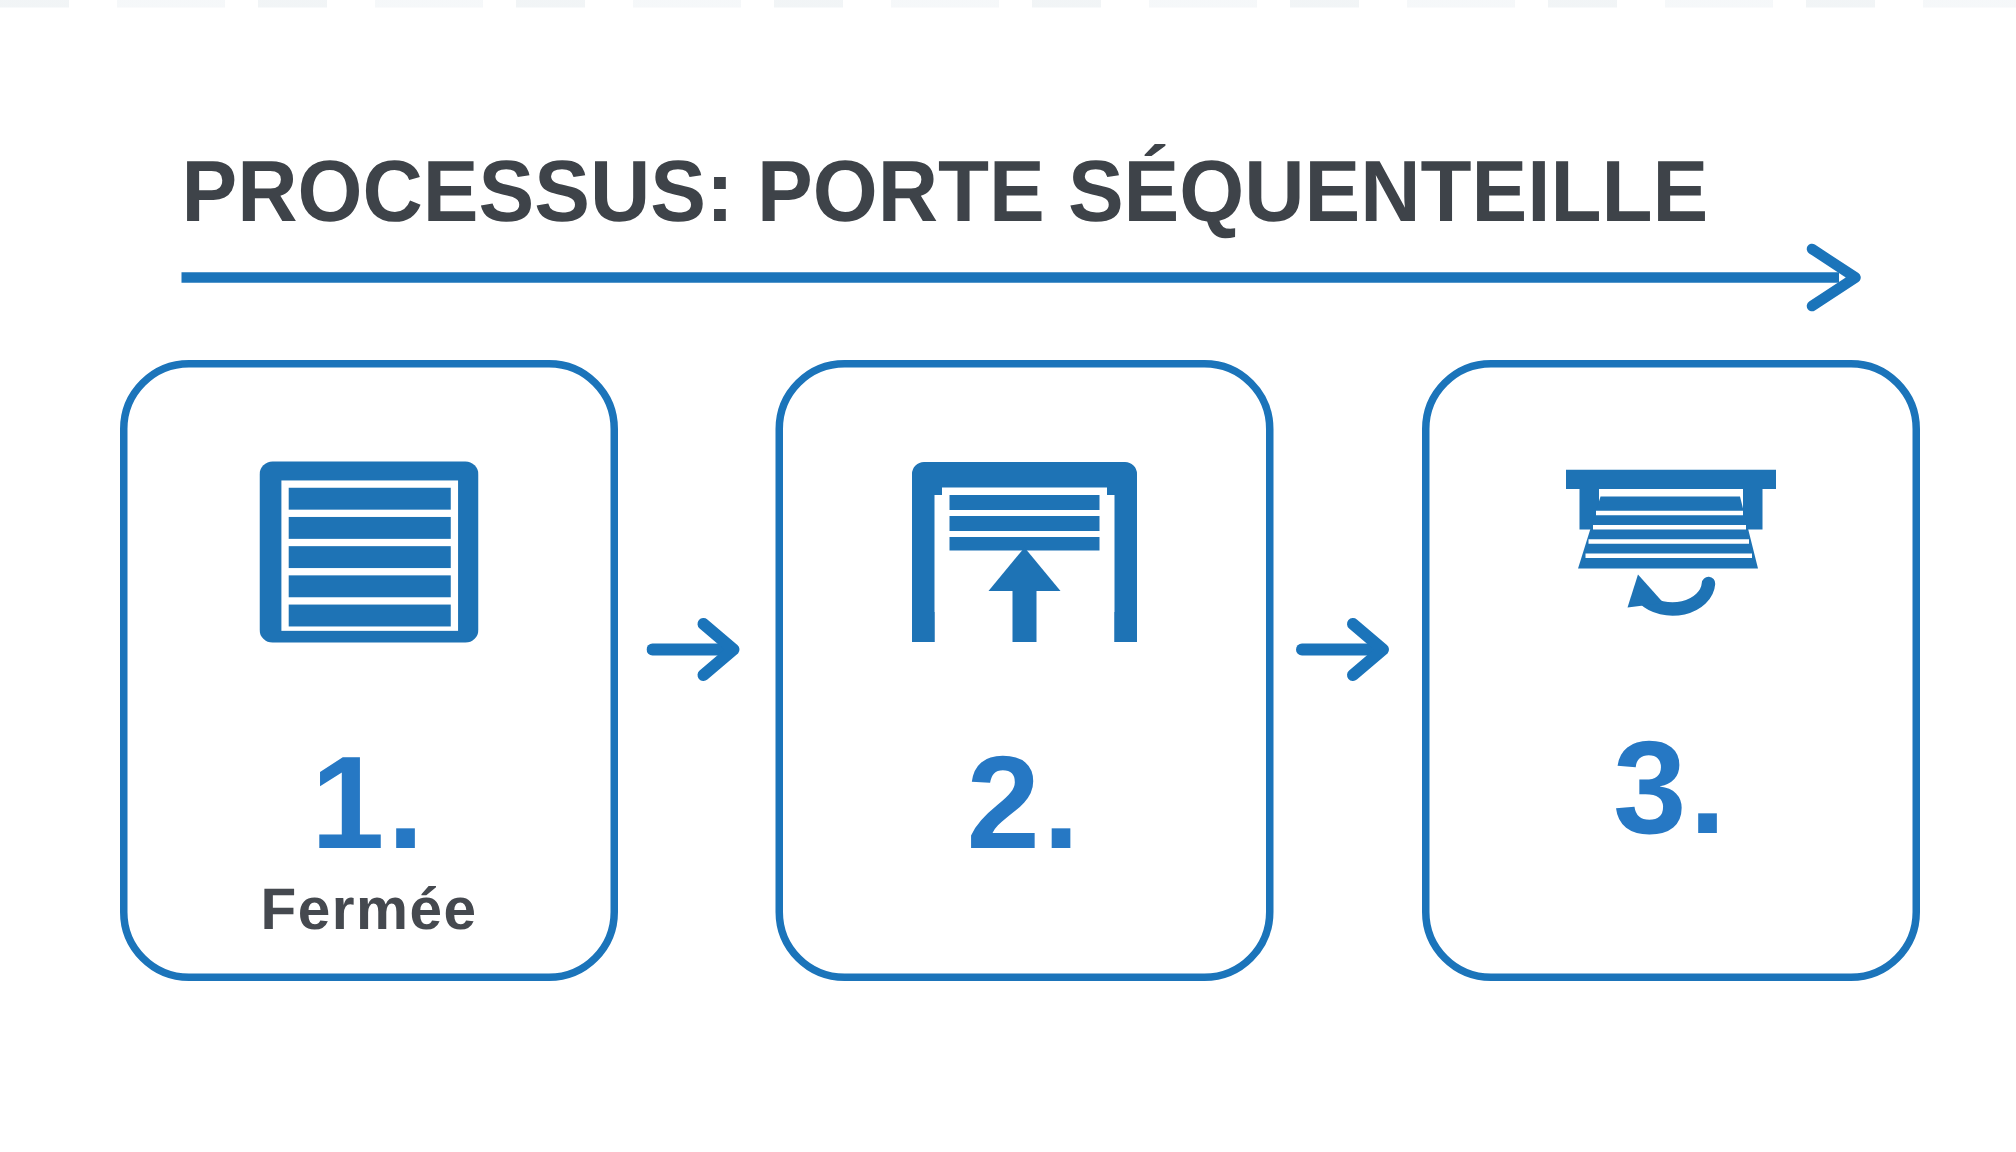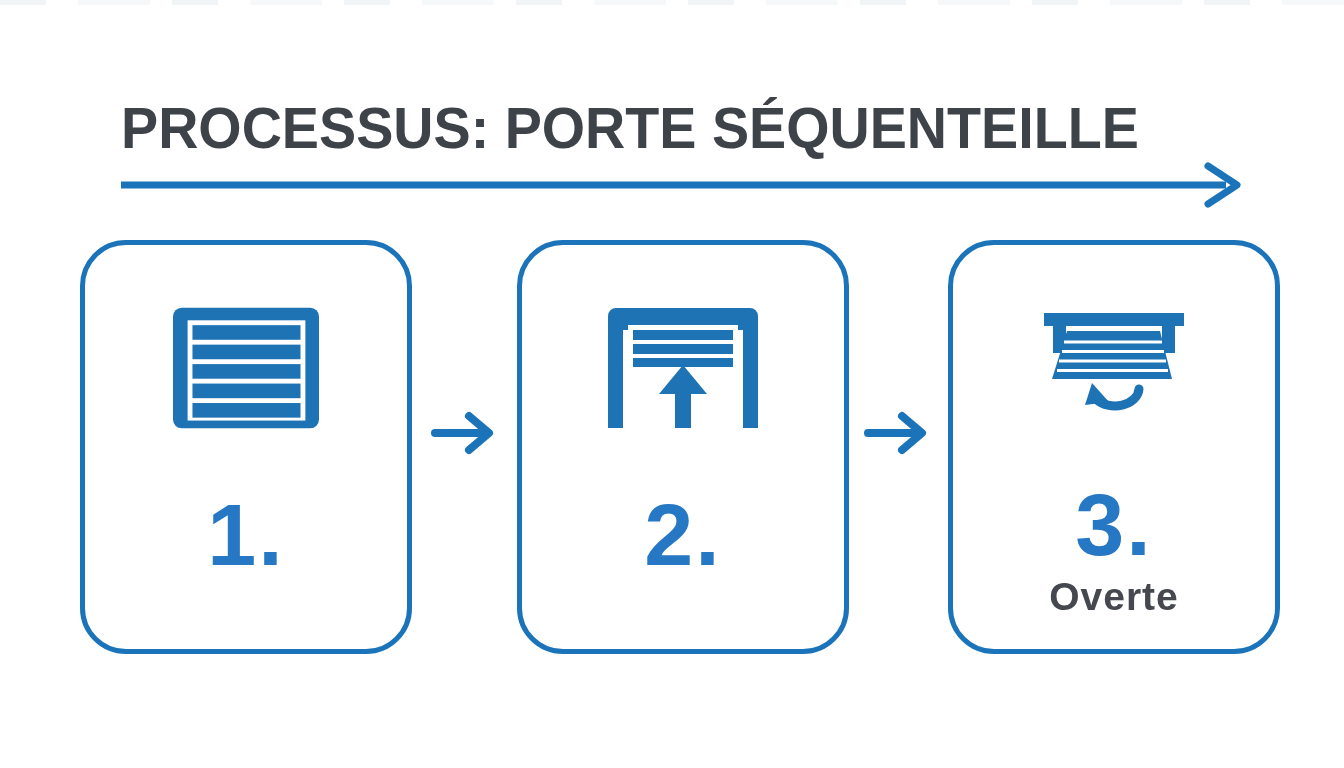--- a/index.html
+++ b/index.html
@@ -78,20 +78,21 @@
       <rect x="0" y="0" width="150" height="124" rx="9" fill="currentColor"></rect>
       <rect x="15" y="13" width="121" height="103" fill="#ffffff"></rect>
       <rect x="20" y="18" width="111" height="15" fill="currentColor"></rect>
       <rect x="20" y="38" width="111" height="15" fill="currentColor"></rect>
       <rect x="20" y="58" width="111" height="15" fill="currentColor"></rect>
       <rect x="20" y="78" width="111" height="15" fill="currentColor"></rect>
       <rect x="20" y="98" width="111" height="15" fill="currentColor"></rect>
     </svg>
   </div>
   <div class="step-number">1.</div>
+  <div class="step-label">Fermée</div>
 </div>
 
 <svg class="connector a1" width="66" height="52" viewBox="0 0 66 52">
   <line x1="4" y1="26" x2="50" y2="26" stroke="currentColor" stroke-width="8" stroke-linecap="round"></line>
   <path d="M38 9 L58 26 L38 43" fill="none" stroke="currentColor" stroke-width="8" stroke-linecap="round" stroke-linejoin="round"></path>
 </svg>
 
 <div class="card c2">
   <div class="icon-wrap">
     <svg width="150" height="120" viewBox="0 0 150 120">
@@ -123,14 +124,13 @@
       <polygon points="28,18 121,18 133,66 13,66" fill="currentColor"></polygon>
       <line x1="25" y1="29" x2="123" y2="29" stroke="#ffffff" stroke-width="3"></line>
       <line x1="23" y1="38.5" x2="125" y2="38.5" stroke="#ffffff" stroke-width="3"></line>
       <line x1="20" y1="48" x2="127" y2="48" stroke="#ffffff" stroke-width="3"></line>
       <line x1="18" y1="57.5" x2="129" y2="57.5" stroke="#ffffff" stroke-width="3"></line>
       <path d="M100 76 A24 18 0 0 1 57 86" fill="none" stroke="currentColor" stroke-width="9" stroke-linecap="round"></path>
       <polygon points="46,92 70,89 53,70" fill="currentColor"></polygon>
     </svg>
   </div>
   <div class="step-number">3.</div>
-  <div class="step-label">Overte</div>
 </div>
 
 </body></html>

